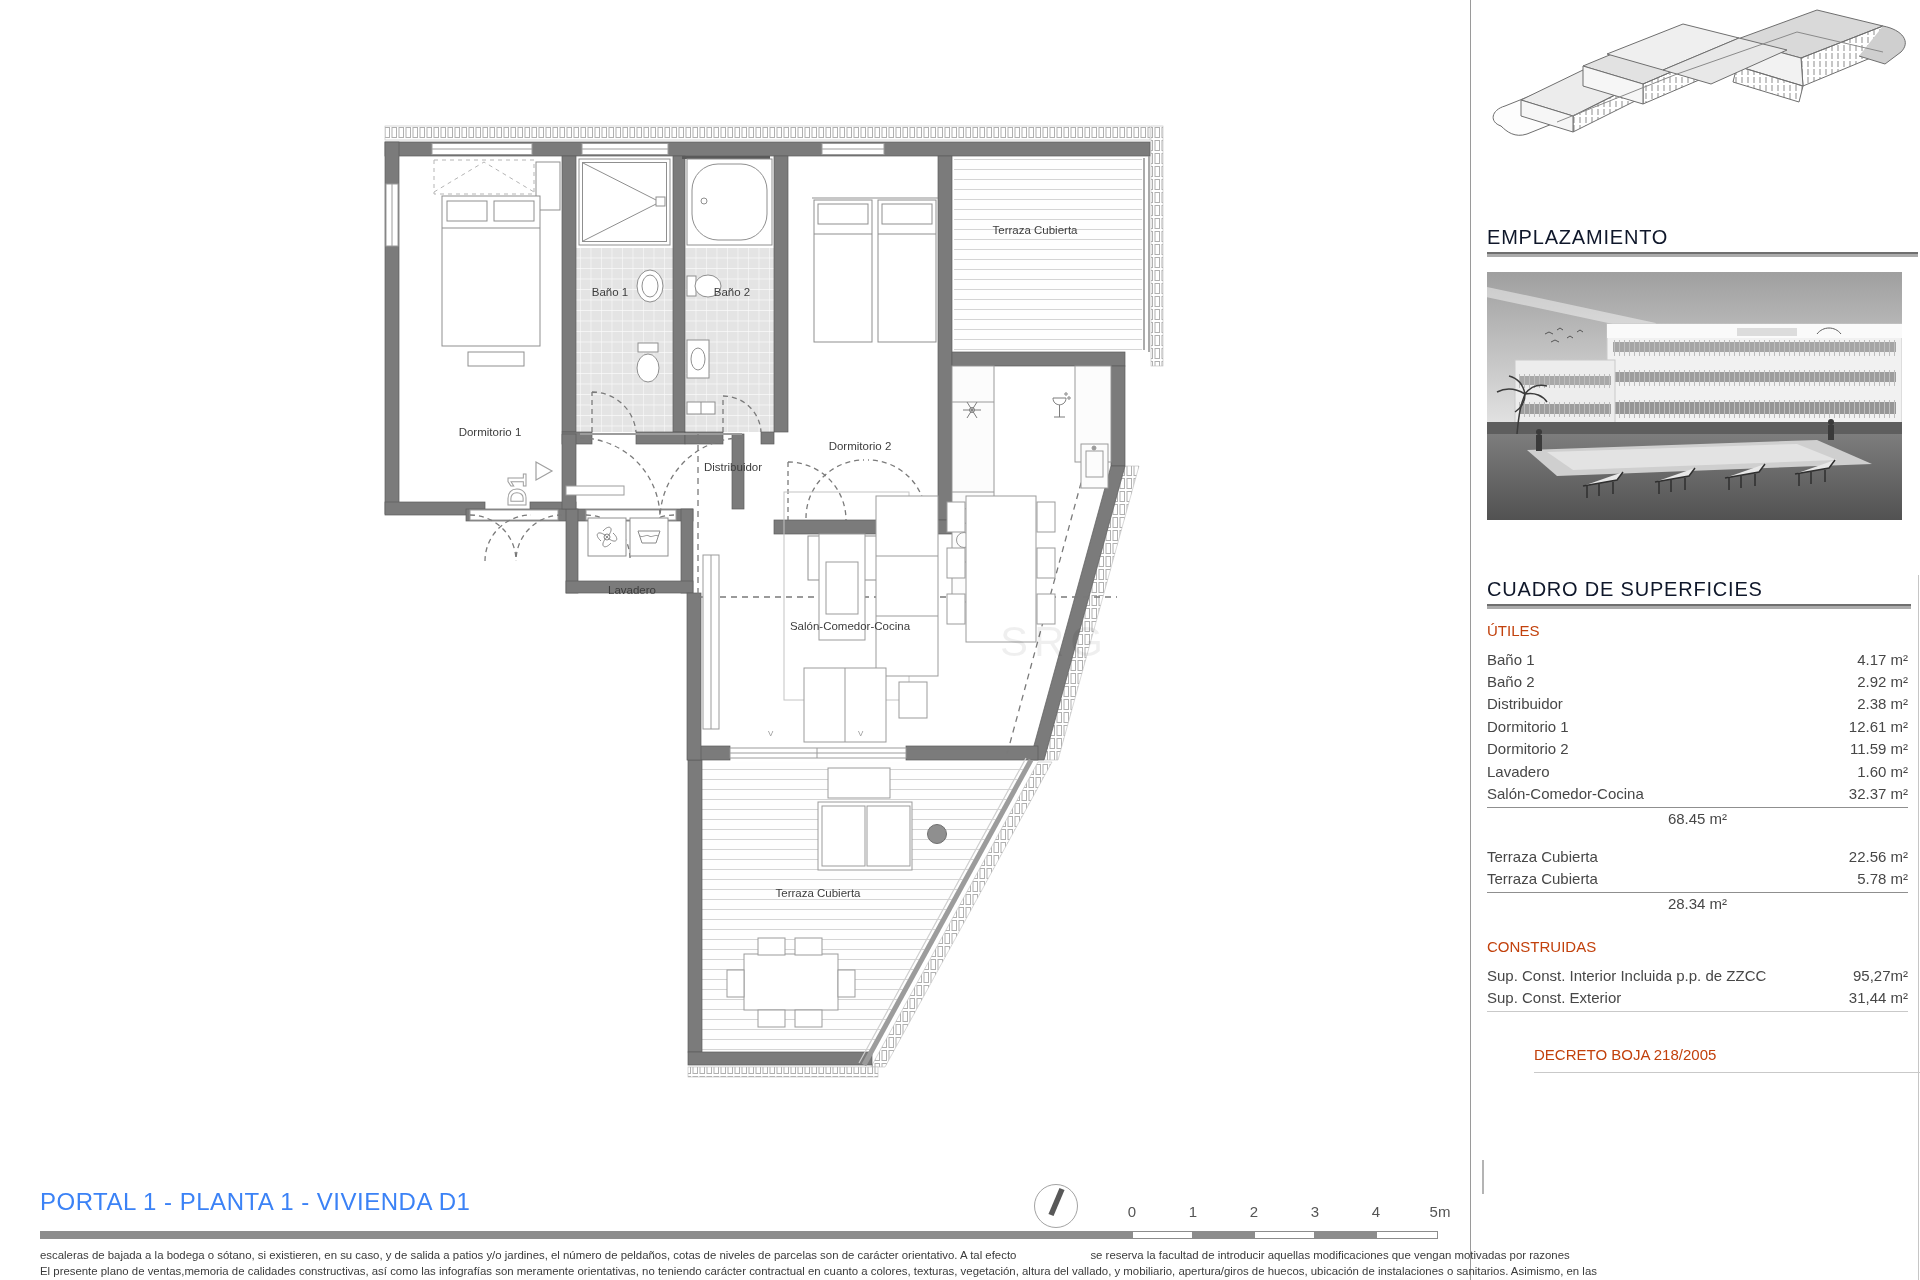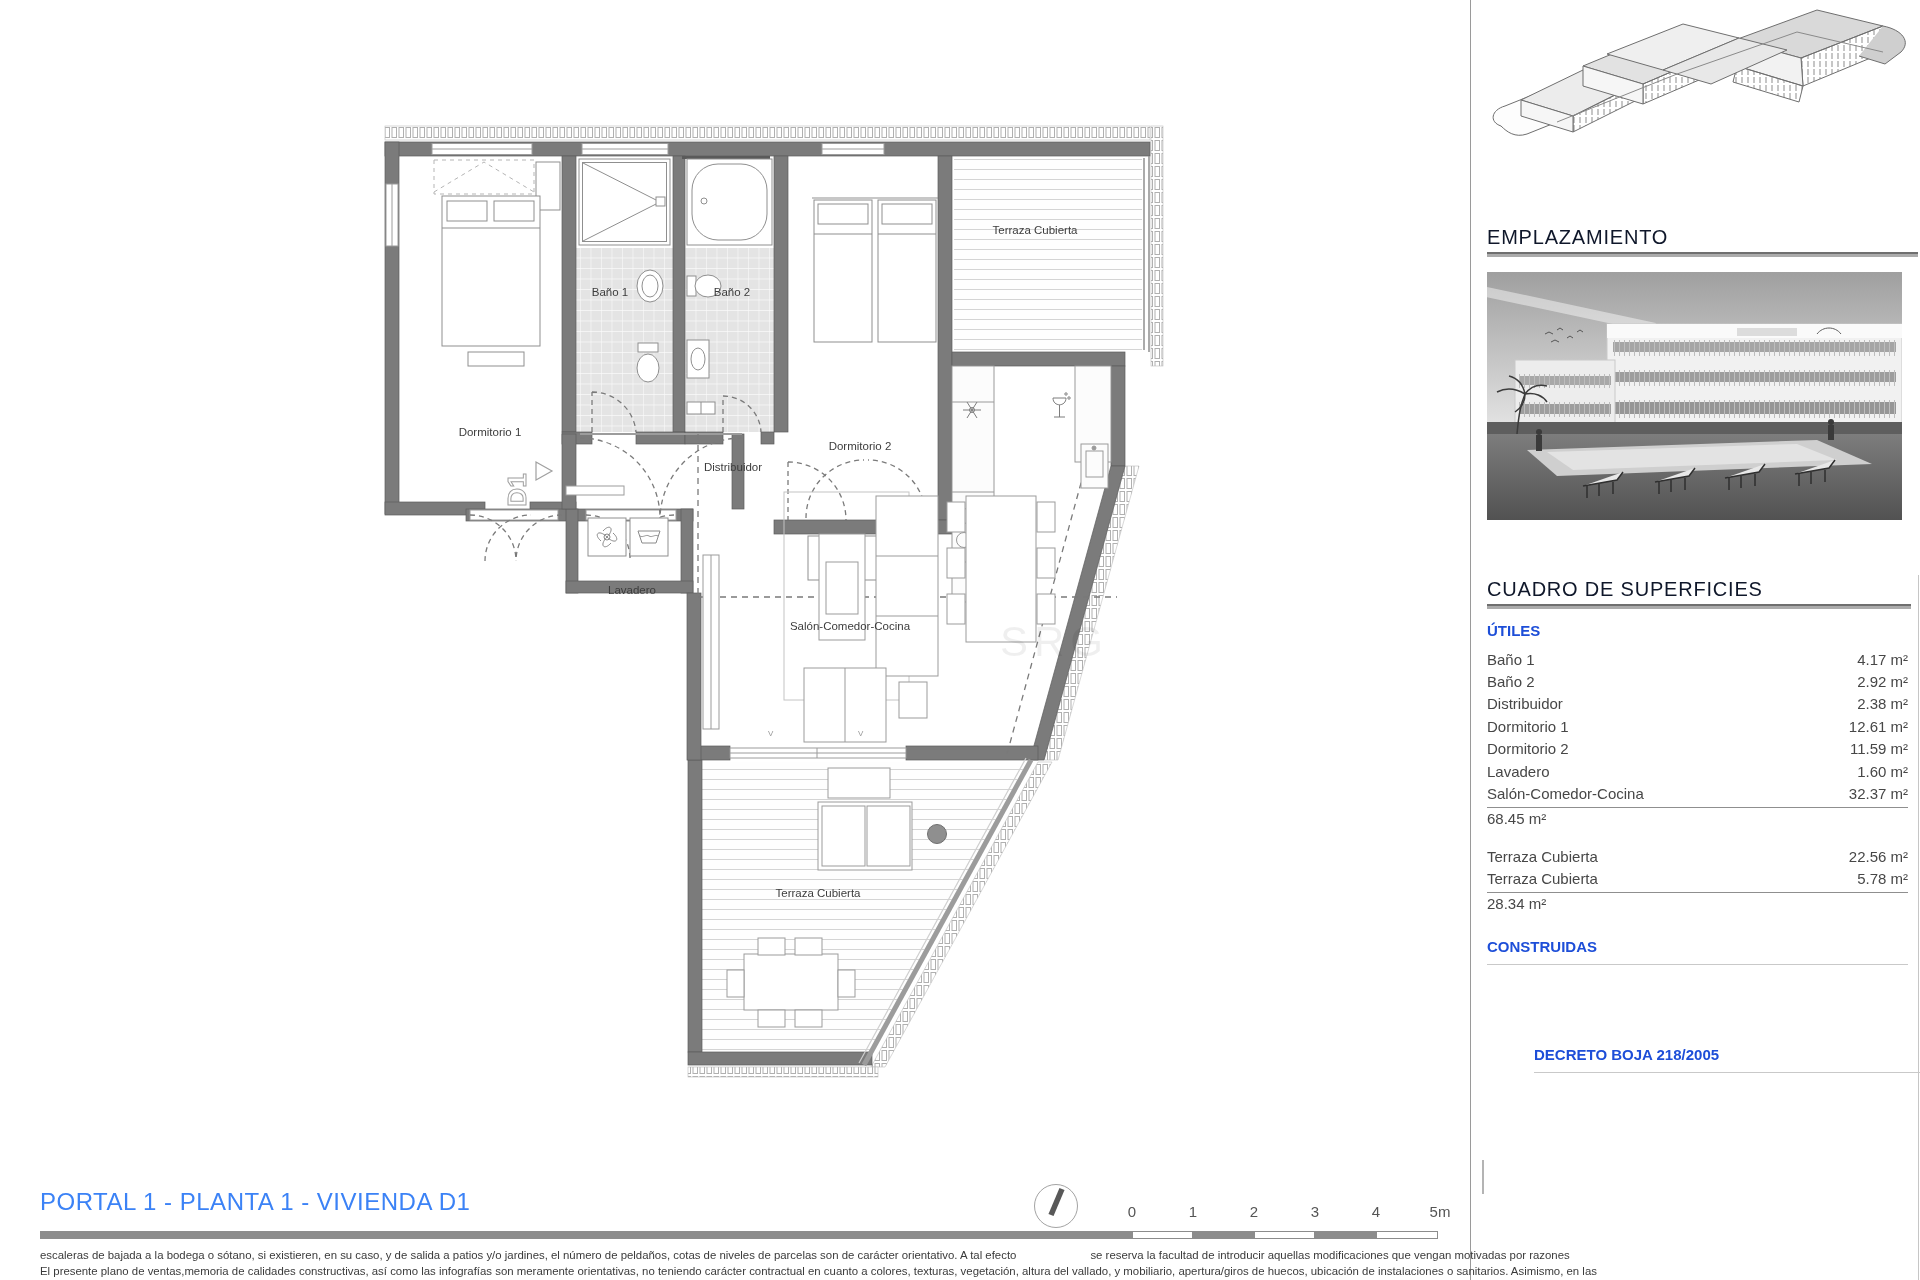--- a/index.html
+++ b/index.html
@@ -8,22 +8,22 @@
   .abs{position:absolute}
   
   #divider{left:1470px;top:0;width:1px;height:1280px;background:#9a9a9a}
   #sb-right-border{left:1918px;top:575px;width:1px;height:705px;background:#c6c6c6}
   .sb-heading{font-size:20px;color:#0f172a;letter-spacing:.8px}
   .rule{height:5px;background:linear-gradient(#6f6f6f 45%,#ababab 45%)}
   .t-block{width:421px;font-size:15px;color:#474747}
   .t-row{display:flex;justify-content:space-between;align-items:center;height:22.4px}
   .t-label{white-space:nowrap}
   .t-sep{border-top:1.5px solid #8f8f8f;margin-top:2px}
-  .t-total{text-align:left;height:22.4px;line-height:22.4px}
-  .sec-heading{font-weight:bold;font-size:15px;color:#1d4ed8;margin-bottom:9px}
+  .t-total{text-align:center;height:22.4px;line-height:22.4px}
+  .sec-heading{font-weight:normal;font-size:15px;color:#c2410c;margin-bottom:9px}
   #sb-tick{left:1482px;top:1160px;width:2px;height:34px;background:#b4b4b4}
   
   #footer-title{left:40px;top:1188px;font-size:24px;color:#3b82f6;letter-spacing:.5px;white-space:nowrap}
   #footer-rule{left:40px;top:1231px;width:1092px;height:8px;background:#8c8c8c}
   .seg{top:1231px;height:8px;box-sizing:border-box}
   .seg.light{background:#fff;border:1px solid #8c8c8c}
   .seg.dark{background:#8c8c8c}
   .tick{top:1203px;width:36px;text-align:center;font-size:15px;color:#555}
   #compass{left:1034px;top:1184px;width:42px;height:42px;border:1px solid #a3a3a3;border-radius:50%;background:#fff}
   #disclaimer{left:40px;top:1247px;width:1420px;font-size:11.4px;line-height:16.2px;color:#3a3a3a;white-space:nowrap}
@@ -417,20 +417,30 @@
         <span class="t-label">Terraza Cubierta</span>
         <span class="t-value">5.78 m²</span>
       </div>
     </div>
   <div class="t-sep"></div>
   <div class="t-total">28.34 m²</div>
 </div>
 
 <div class="abs t-block" style="left:1487px;top:938px">
   <div class="sec-heading">CONSTRUIDAS</div>
+  <div>
+      <div class="t-row">
+        <span class="t-label">Sup. Const. Interior Incluida p.p. de ZZCC</span>
+        <span class="t-value">95,27m²</span>
+      </div>
+      <div class="t-row">
+        <span class="t-label">Sup. Const. Exterior</span>
+        <span class="t-value">31,44 m²</span>
+      </div>
+    </div>
   <div class="t-sep" style="border-top-color:#c9c9c9"></div>
 </div>
 
 <div class="abs t-block" style="left:1534px;top:1046px">
   <div class="sec-heading">DECRETO BOJA 218/2005</div>
   <div class="t-sep" style="border-top-color:#c9c9c9"></div>
 </div>
 
 <div id="sb-tick" class="abs"></div>
 

